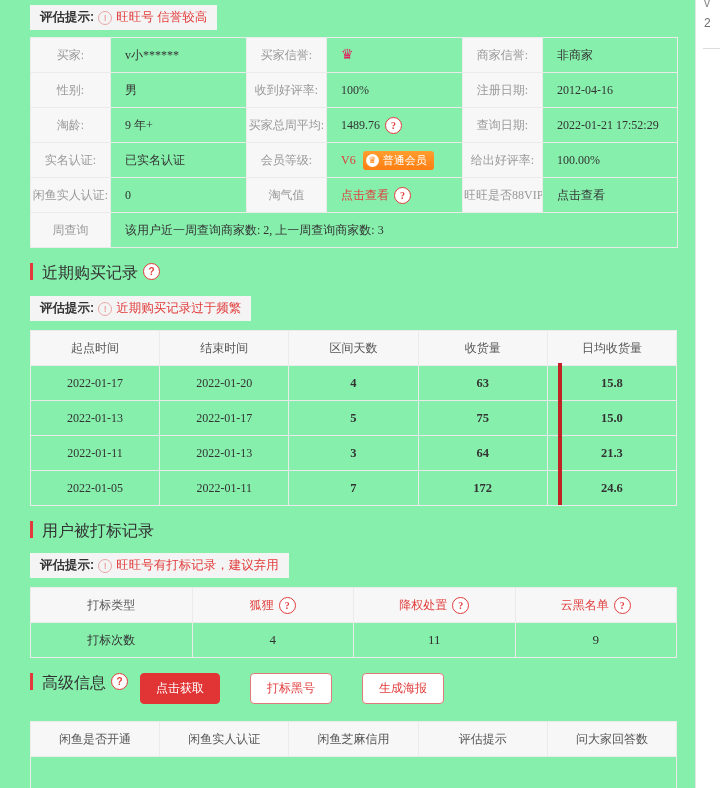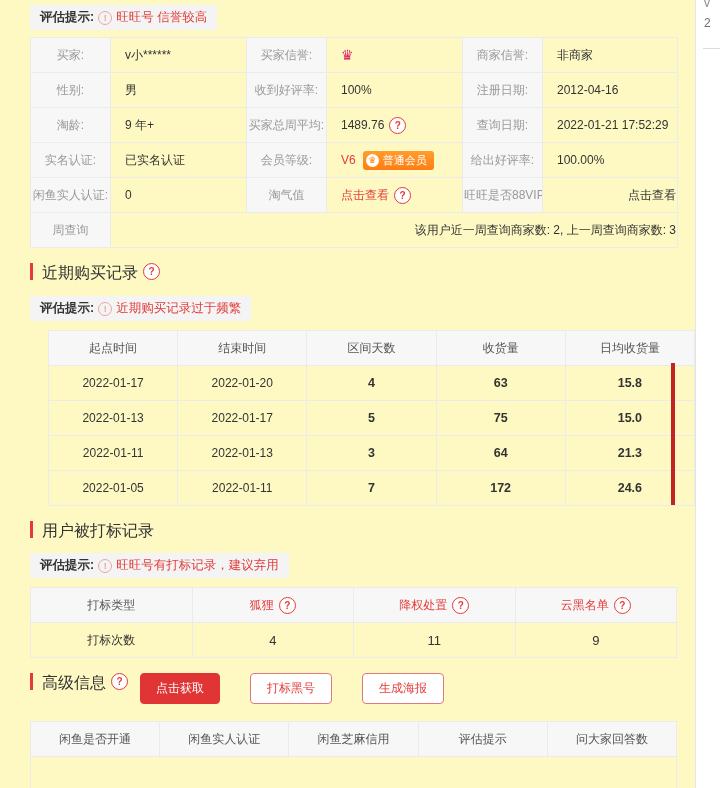--- a/index.html
+++ b/index.html
@@ -1,46 +1,46 @@
 <!DOCTYPE html>
 <html><head>
 <meta charset="utf-8">
 <style>
   html,body{margin:0;padding:0;}
   body{width:720px;height:788px;background:#fff;font-family:"Liberation Sans","DejaVu Sans",sans-serif;position:relative;overflow:hidden;color:#333;}
-  .main{position:absolute;left:0;top:0;width:696px;height:788px;box-sizing:border-box;border-right:1px solid #e4e4e4;padding:5px 18px 0 30px;background:#fef9c3;}
+  .main{position:absolute;left:0;top:0;width:696px;height:788px;box-sizing:border-box;border-right:1px solid #e4e4e4;padding:5px 18px 0 30px;background:#86efac;}
 
   
   .tip{display:inline-flex;align-items:center;background:#f4f4f4;padding:4px 10px;font-size:12.5px;}
   .tip .tlabel{font-weight:700;color:#333;margin-right:4px;}
   .tip .ttext{font-weight:400;color:#e23b3b;margin-left:4px;}
   .warn{display:inline-flex;align-items:center;justify-content:center;width:12px;height:12px;border:1px solid #eca6a6;border-radius:50%;color:#eca6a6;font-size:9px;font-weight:700;flex:none;}
 
   .q{display:inline-flex;align-items:center;justify-content:center;width:15px;height:15px;border:1px solid #e23b3b;border-radius:50%;color:#e23b3b;font-size:10px;font-weight:700;margin-left:5px;flex:none;background:#fff;}
 
   
-  table{border-collapse:collapse;width:647px;table-layout:fixed;}
+  table{border-collapse:collapse;width:647px;table-layout:fixed;font-family:Liberation Serif, serif;}
   td,th{border:1px solid #ebebeb;height:32px;font-size:12px;font-weight:400;overflow:hidden;white-space:nowrap;}
   .ptab td.lbl{background:#f7f7f7;color:#999;text-align:center;}
   .ptab td.val{padding-left:14px;color:#333;}
-  .red{color:#e23b3b;text-align:right;}
+  .red{color:#e23b3b;}
   .inline{display:inline-flex;align-items:center;vertical-align:middle;}
   .crown{color:#dc2360;font-size:14px;line-height:1;}
   .v6{color:#e23b3b;margin-right:7px;}
   .badge{display:inline-flex;align-items:center;background:linear-gradient(180deg,#ff9d2e,#ff7e12);border-radius:3px;color:#fff;font-size:11px;padding:2px 7px 2px 3px;gap:4px;}
   .badge-ic{display:inline-flex;align-items:center;justify-content:center;width:13px;height:13px;background:#fff;border-radius:50%;color:#ff8412;font-size:9px;line-height:1;}
 
   
   .sect{display:flex;align-items:flex-start;margin-top:15px;font-size:16px;color:#333;}
   .bar{width:3px;height:17px;background:#e23b3b;margin-right:9px;flex:none;}
 
   
   .ctab th{background:#f7f7f7;color:#555;text-align:center;}
   .ctab td{text-align:center;color:#333;}
-  .purchase-wrap{position:relative;width:627px;margin-top:9px;margin-left:18px;}
+  .purchase-wrap{position:relative;width:532px;margin-top:9px;}
   .stripe{position:absolute;top:33px;bottom:1px;right:0;width:4px;background:#c12424;}
   .numb{color:#e23b3b;font-weight:700;font-size:12.5px;}
   .cnt{color:#e23b3b;font-size:13px;}
   .thflex{display:inline-flex;align-items:center;justify-content:center;}
 
   
   .btn-primary{display:inline-block;background:#e13434;color:#fff;font-size:12px;padding:6px 15px;border-radius:4px;border:1px solid #e13434;cursor:pointer;}
   .btn-outline{display:inline-block;background:#fff;color:#e23b3b;font-size:12px;padding:6px 16px;border-radius:4px;border:1px solid #e07a7a;cursor:pointer;}
   .sect .btn-primary{margin-left:12px;}
   .sect .btn-outline{margin-left:30px;}

